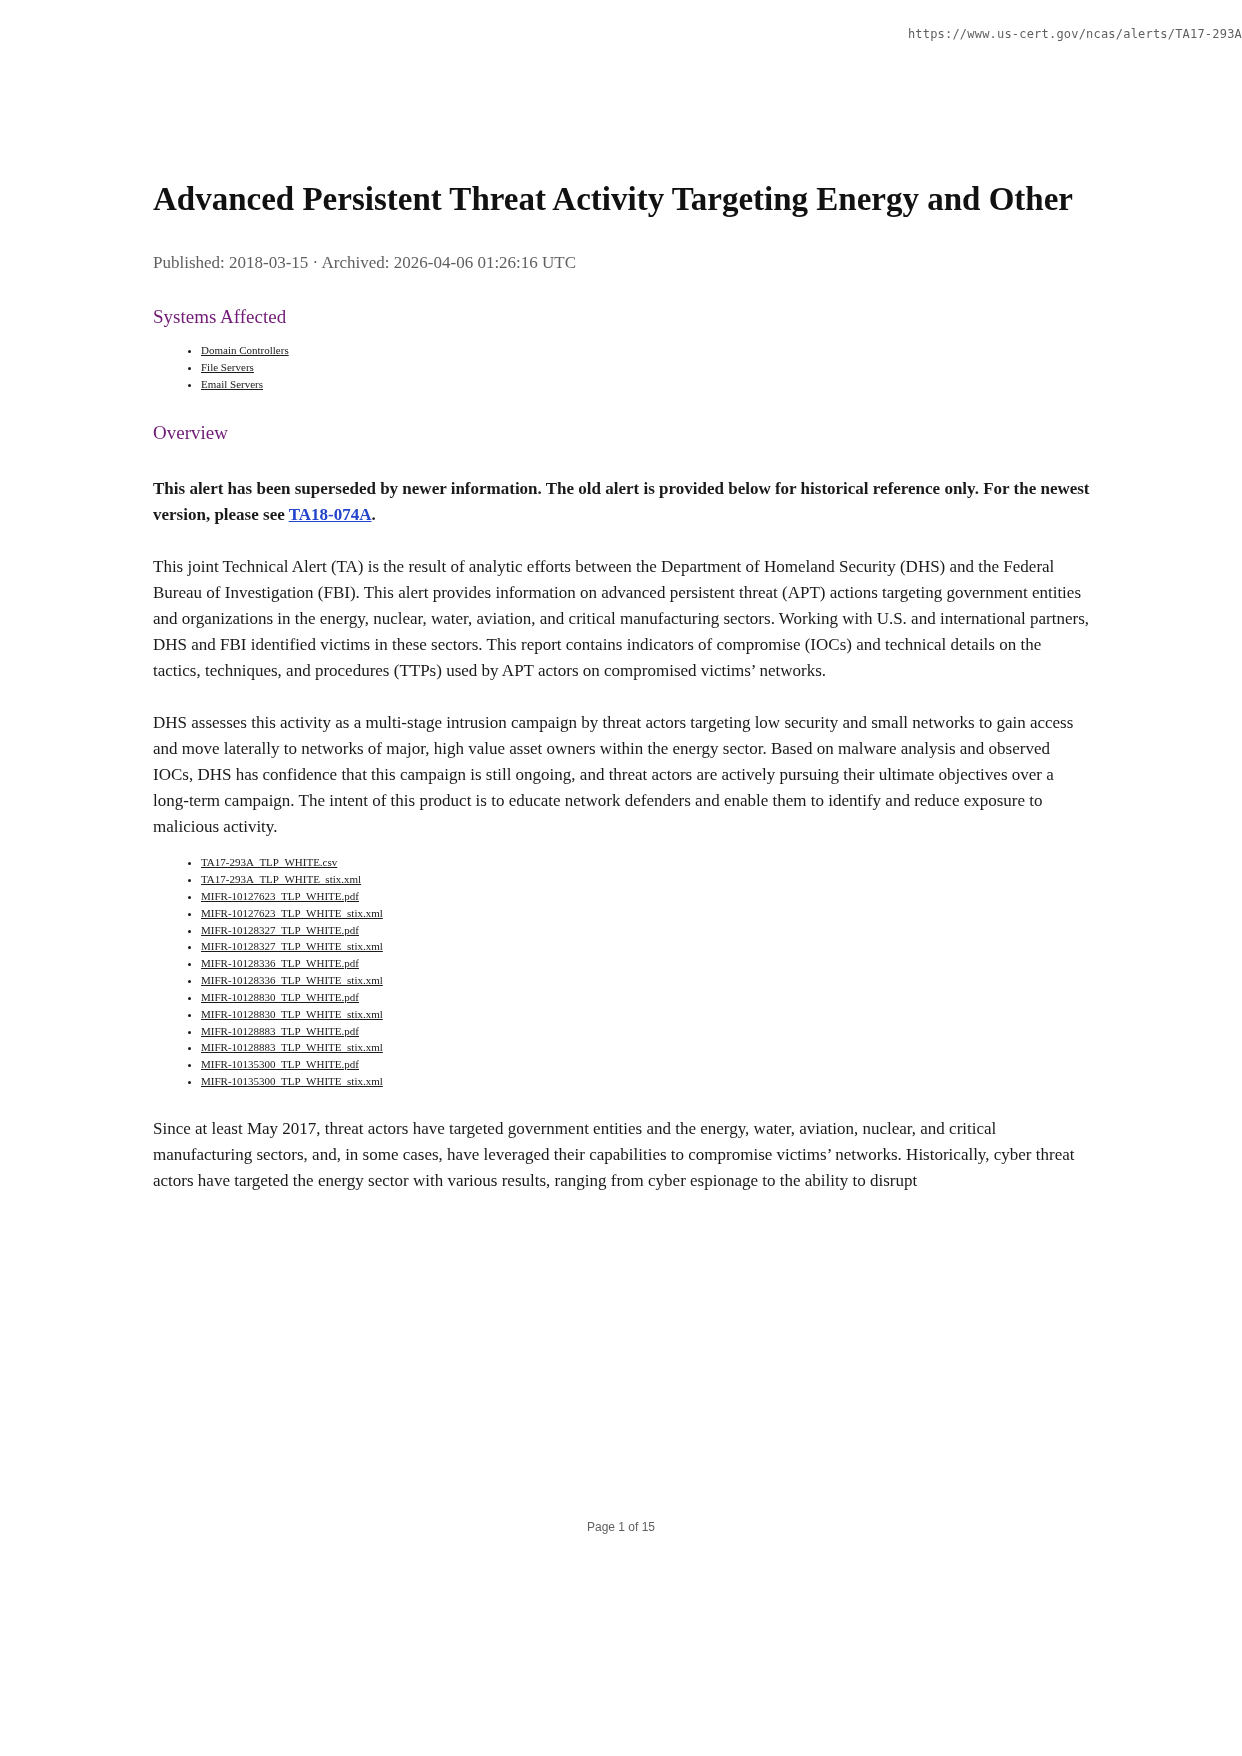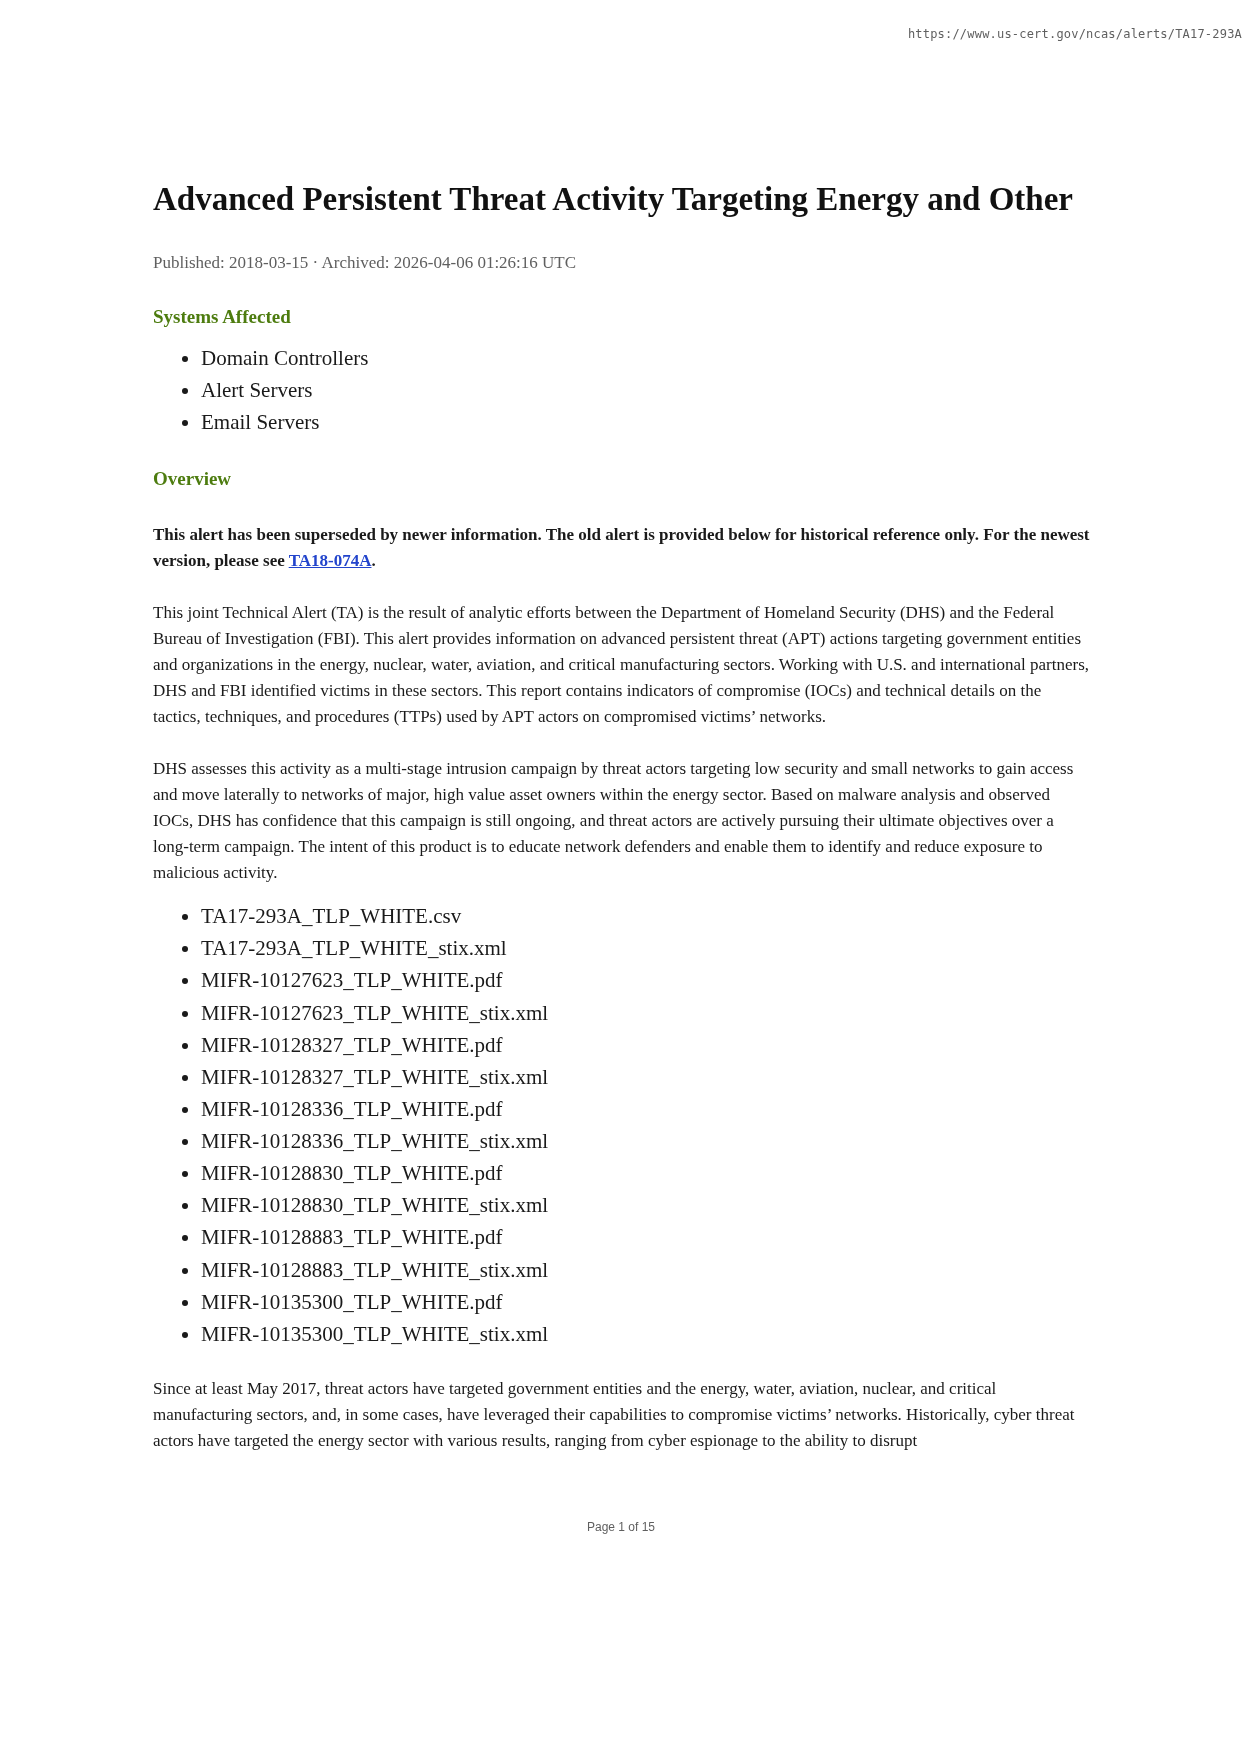--- a/index.html
+++ b/index.html
@@ -38,36 +38,37 @@
     color: #111111;
   }
   .meta {
     margin: 14px 0 0 0;
     font-size: 14.5px;
     color: var(--muted-color, #666666);
   }
   h2.section-heading {
     margin: 30px 0 0 0;
     font-size: 19px;
-    font-weight: bold;
-    color: #4d7c0f;
+    font-weight: normal;
+    color: #701a75;
   }
   .content p {
     margin: 26px 0 0 0;
     font-size: 17px;
     line-height: 1.53;
   }
   .content ul {
     margin: 14px 0 0 0;
     padding: 0 0 0 48px;
     list-style: disc;
   }
   .content ul li {
-    font-size: 21px;
+    font-size: 11px;
     line-height: 1.53;
+    text-decoration: underline;
   }
   p.superseded { font-weight: bold; margin-top: 32px; }
   a.inline-link {
     color: var(--link-color, #2244cc);
     font-weight: bold;
     text-decoration: underline;
     cursor: pointer;
   }
   .footer {
     position: absolute;
@@ -90,21 +91,21 @@
   <main class="content">
 
     <h1 class="title"><span>Advanced Persistent Threat Activity Targeting Energy and Other</span><br></h1>
 
     <p class="meta">Published: 2018-03-15 · Archived: 2026-04-06 01:26:16 UTC</p>
 
     <h2 class="section-heading">Systems Affected</h2>
 
     <ul>
         <li>Domain Controllers</li>
-        <li>Alert Servers</li>
+        <li>File Servers</li>
         <li>Email Servers</li>
       </ul>
 
     <h2 class="section-heading">Overview</h2>
 
     <p class="superseded"><span>This alert has been superseded by newer information. The old alert is provided below for historical reference only. For the newest version, please see </span><a class="inline-link" href="#">TA18-074A</a><span>.</span></p>
 
     <p>This joint Technical Alert (TA) is the result of analytic efforts between the Department of Homeland Security (DHS) and the Federal Bureau of Investigation (FBI). This alert provides information on advanced persistent threat (APT) actions targeting government entities and organizations in the energy, nuclear, water, aviation, and critical manufacturing sectors. Working with U.S. and international partners, DHS and FBI identified victims in these sectors. This report contains indicators of compromise (IOCs) and technical details on the tactics, techniques, and procedures (TTPs) used by APT actors on compromised victims’ networks.</p>
 
     <p>DHS assesses this activity as a multi-stage intrusion campaign by threat actors targeting low security and small networks to gain access and move laterally to networks of major, high value asset owners within the energy sector. Based on malware analysis and observed IOCs, DHS has confidence that this campaign is still ongoing, and threat actors are actively pursuing their ultimate objectives over a long-term campaign. The intent of this product is to educate network defenders and enable them to identify and reduce exposure to malicious activity.</p>

